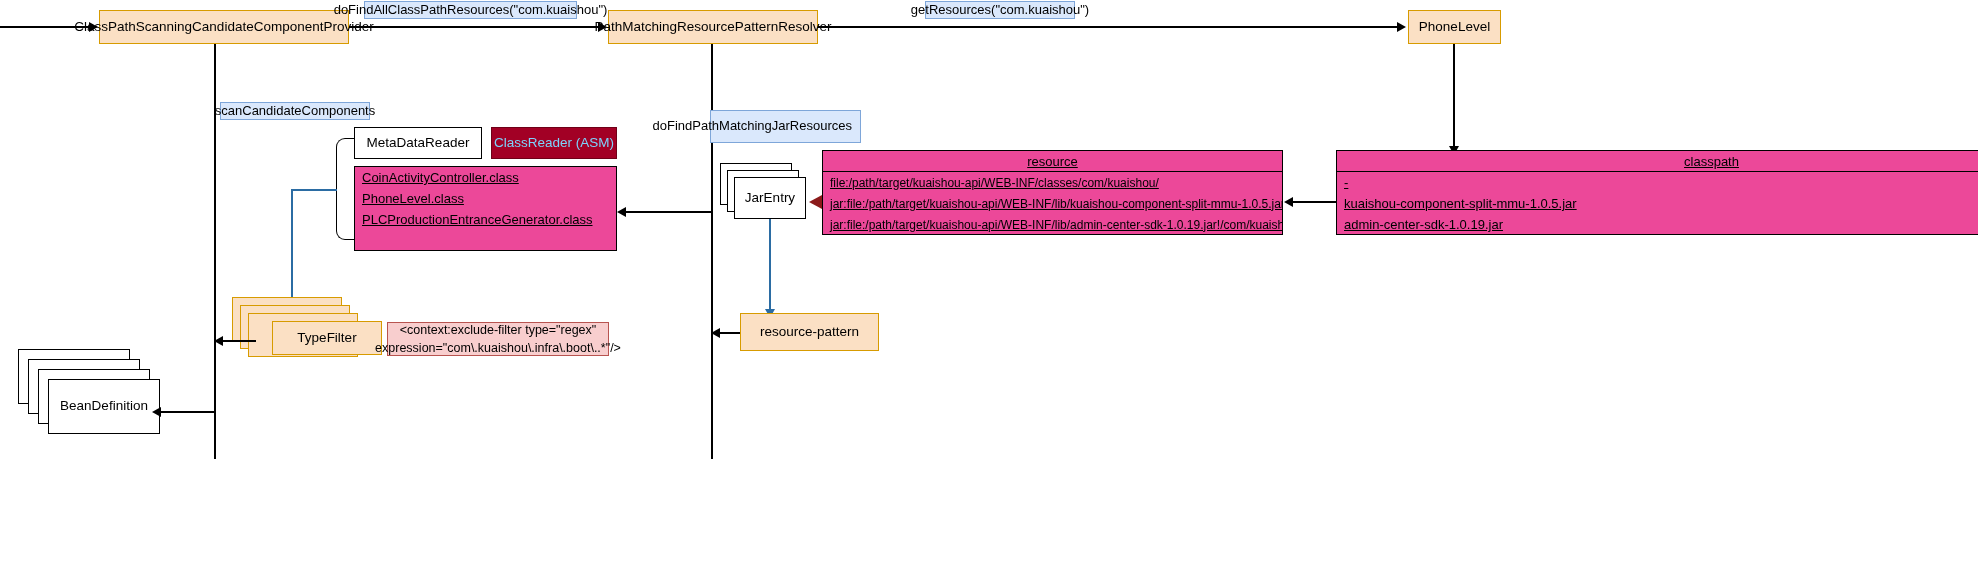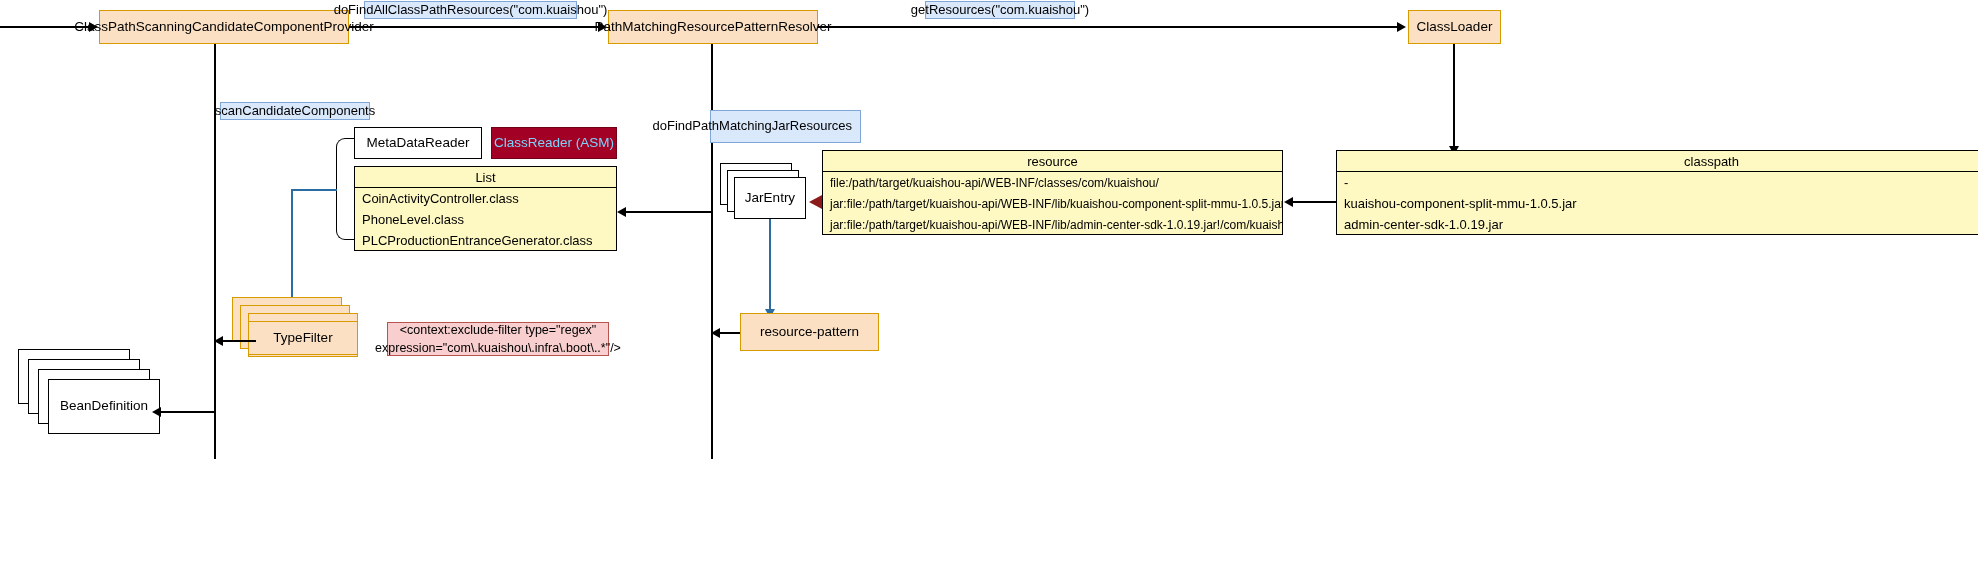--- a/index.html
+++ b/index.html
@@ -61,22 +61,23 @@
     font-size: 12.5px;
     white-space: normal;
     line-height: 1.45;
     padding: 2px 6px;
   }
   
   .tbl {
     position: absolute;
     box-sizing: border-box;
     border: 1.4px solid #000;
-    background: #fef9c3;
+    background: #ec4899;
     font-size: 13px;
+    text-decoration: underline;
   }
   .tbl .thead {
     box-sizing: border-box;
     text-align: center;
     border-bottom: 1.4px solid #000;
     display: flex;
     align-items: center;
     justify-content: center;
     white-space: nowrap;
   }
@@ -126,21 +127,21 @@
 
   <div class="node orange" style="left:99px; top:10px; width:250px; height:34px;">
     <span>ClassPathScanningCandidateComponentProvider</span>
   </div>
 
   <div class="node orange" style="left:608px; top:10px; width:210px; height:34px;">
     <span>PathMatchingResourcePatternResolver</span>
   </div>
 
   <div class="node orange" style="left:1408px; top:10px; width:93px; height:34px;">
-    <span>ClassLoader</span>
+    <span>PhoneLevel</span>
   </div>
 
   <div class="node bluetag" style="left:364px; top:1px; width:213px; height:18px;">
     <span>doFindAllClassPathResources("com.kuaishou")</span>
   </div>
 
   <div class="node bluetag" style="left:925px; top:1px; width:150px; height:18px;">
     <span>getResources("com.kuaishou")</span>
   </div>
 
@@ -168,39 +169,38 @@
 
   <div class="node white" style="left:354px; top:127px; width:128px; height:32px;">
     <span>MetaDataReader</span>
   </div>
 
   <div class="node darkred" style="left:491px; top:127px; width:126px; height:32px;">
     <span>ClassReader (ASM)</span>
   </div>
 
   <div class="tbl" style="left:354px; top:166px; width:263px; height:85px;">
-    <div class="thead" style="height:21px;">List</div>
     <div class="trow" style="height:21px;">CoinActivityController.class</div>
     <div class="trow" style="height:21px;">PhoneLevel.class</div>
     <div class="trow" style="height:21px;">PLCProductionEntranceGenerator.class</div>
   </div>
 
   <div class="brace" style="left:336px; top:138px; width:18px; height:100px;"></div>
 
   <div class="ln" style="left:625px; top:211px; width:86px; height:1.6px;"></div>
   <div class="arrow ar-left" style="left:617px; top:206.5px;"></div>
 
   <div class="ln ln-blue" style="left:291px; top:189px; width:46px; height:1.6px;"></div>
   <div class="ln ln-blue" style="left:291px; top:189px; width:1.6px; height:117px;"></div>
   <div class="arrow ar-down-blue" style="left:286.5px; top:300px;"></div>
 
   <div class="stack-layer stack-orange" style="left:232px; top:297px; width:110px; height:44px;"></div>
   <div class="stack-layer stack-orange" style="left:240px; top:305px; width:110px; height:44px;"></div>
   <div class="stack-layer stack-orange" style="left:248px; top:313px; width:110px; height:44px;"></div>
-  <div class="node orange" style="left:248px; top:321px; width:110px; height:34px;">
+  <div class="node orange" style="left:272px; top:321px; width:110px; height:34px;">
     <span>TypeFilter</span>
   </div>
 
   <div class="ln" style="left:222px; top:340px; width:34px; height:1.6px;"></div>
   <div class="arrow ar-left" style="left:214px; top:335.5px;"></div>
 
   <div class="node pink" style="left:387px; top:322px; width:222px; height:34px;">
     <span>&lt;context:exclude-filter type="regex" expression="com\.kuaishou\.infra\.boot\..*"/&gt;</span>
   </div>
 

